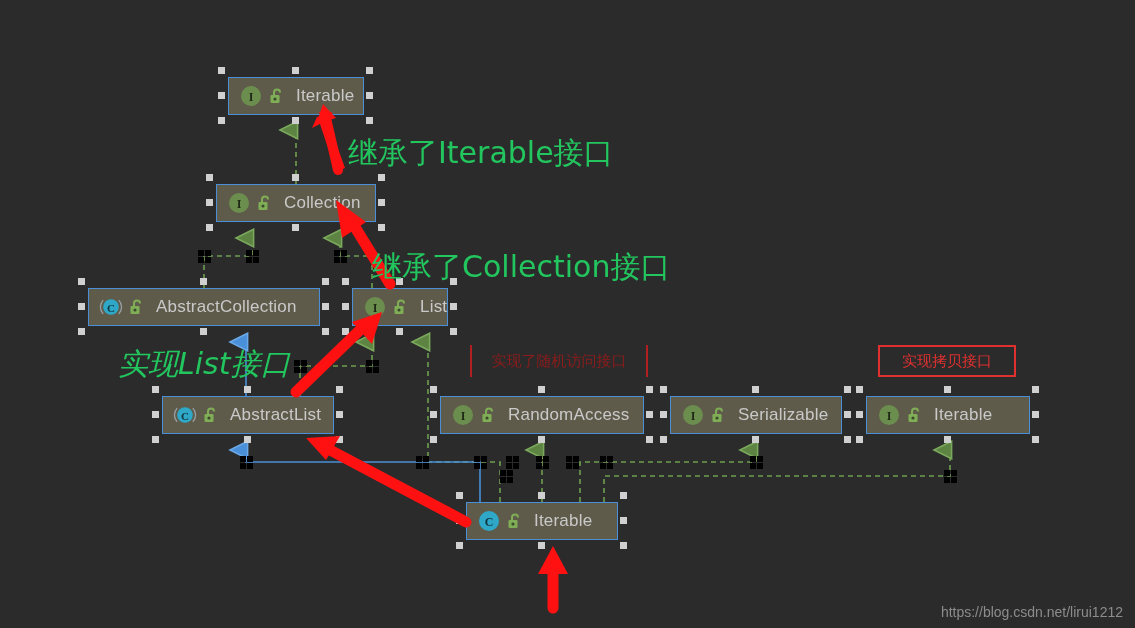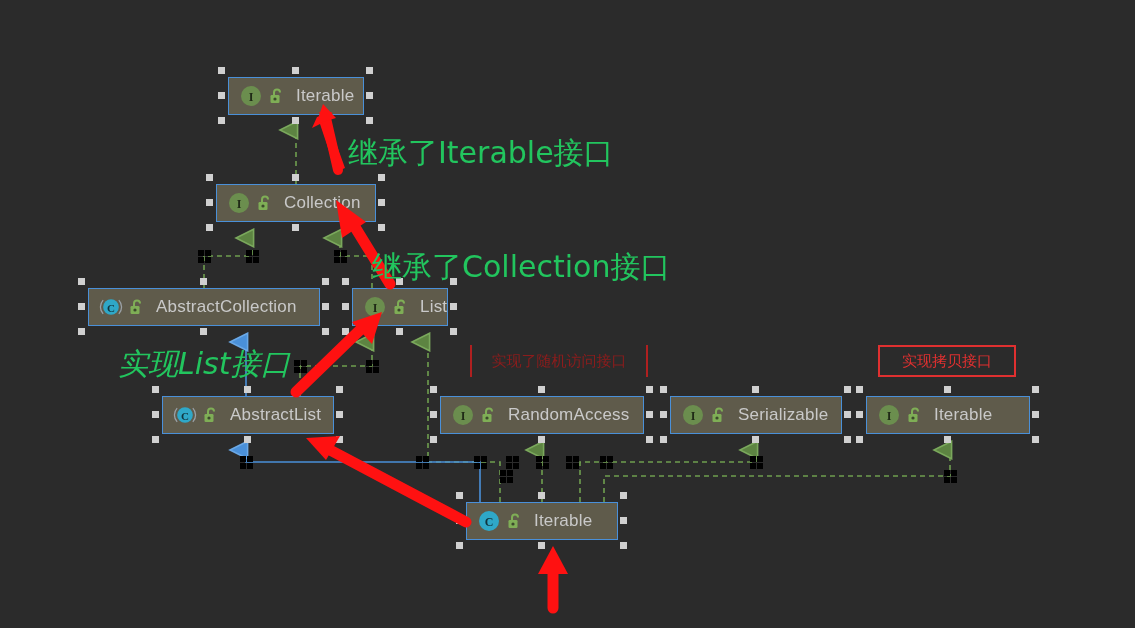--- a/index.html
+++ b/index.html
@@ -441,14 +441,15 @@
   <div class="annot annot-big" style="left:372px; top:247px;">继承了Collection接口</div>
 
   <div class="annot annot-big" style="left:118px; top:344px;font-style:italic;">实现List接口</div>
 
 
   <div class="annot-box dim" style="left:470px; top:345px; width:178px; height:32px;">实现了随机访问接口</div>
 
 
   <div class="annot-box" style="left:878px; top:345px; width:138px; height:32px;">实现拷贝接口</div>
 
+  <div id="watermark">https://blog.csdn.net/lirui1212</div>
 
 </div>
 
 </body></html>

